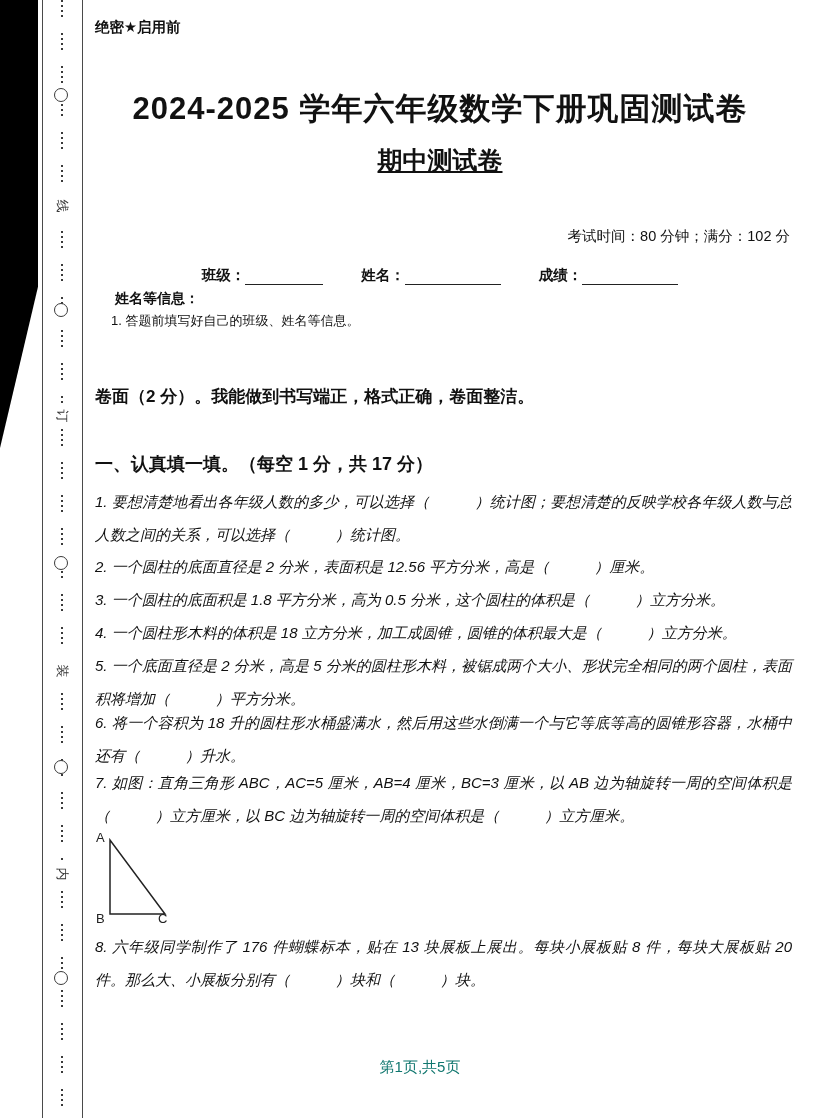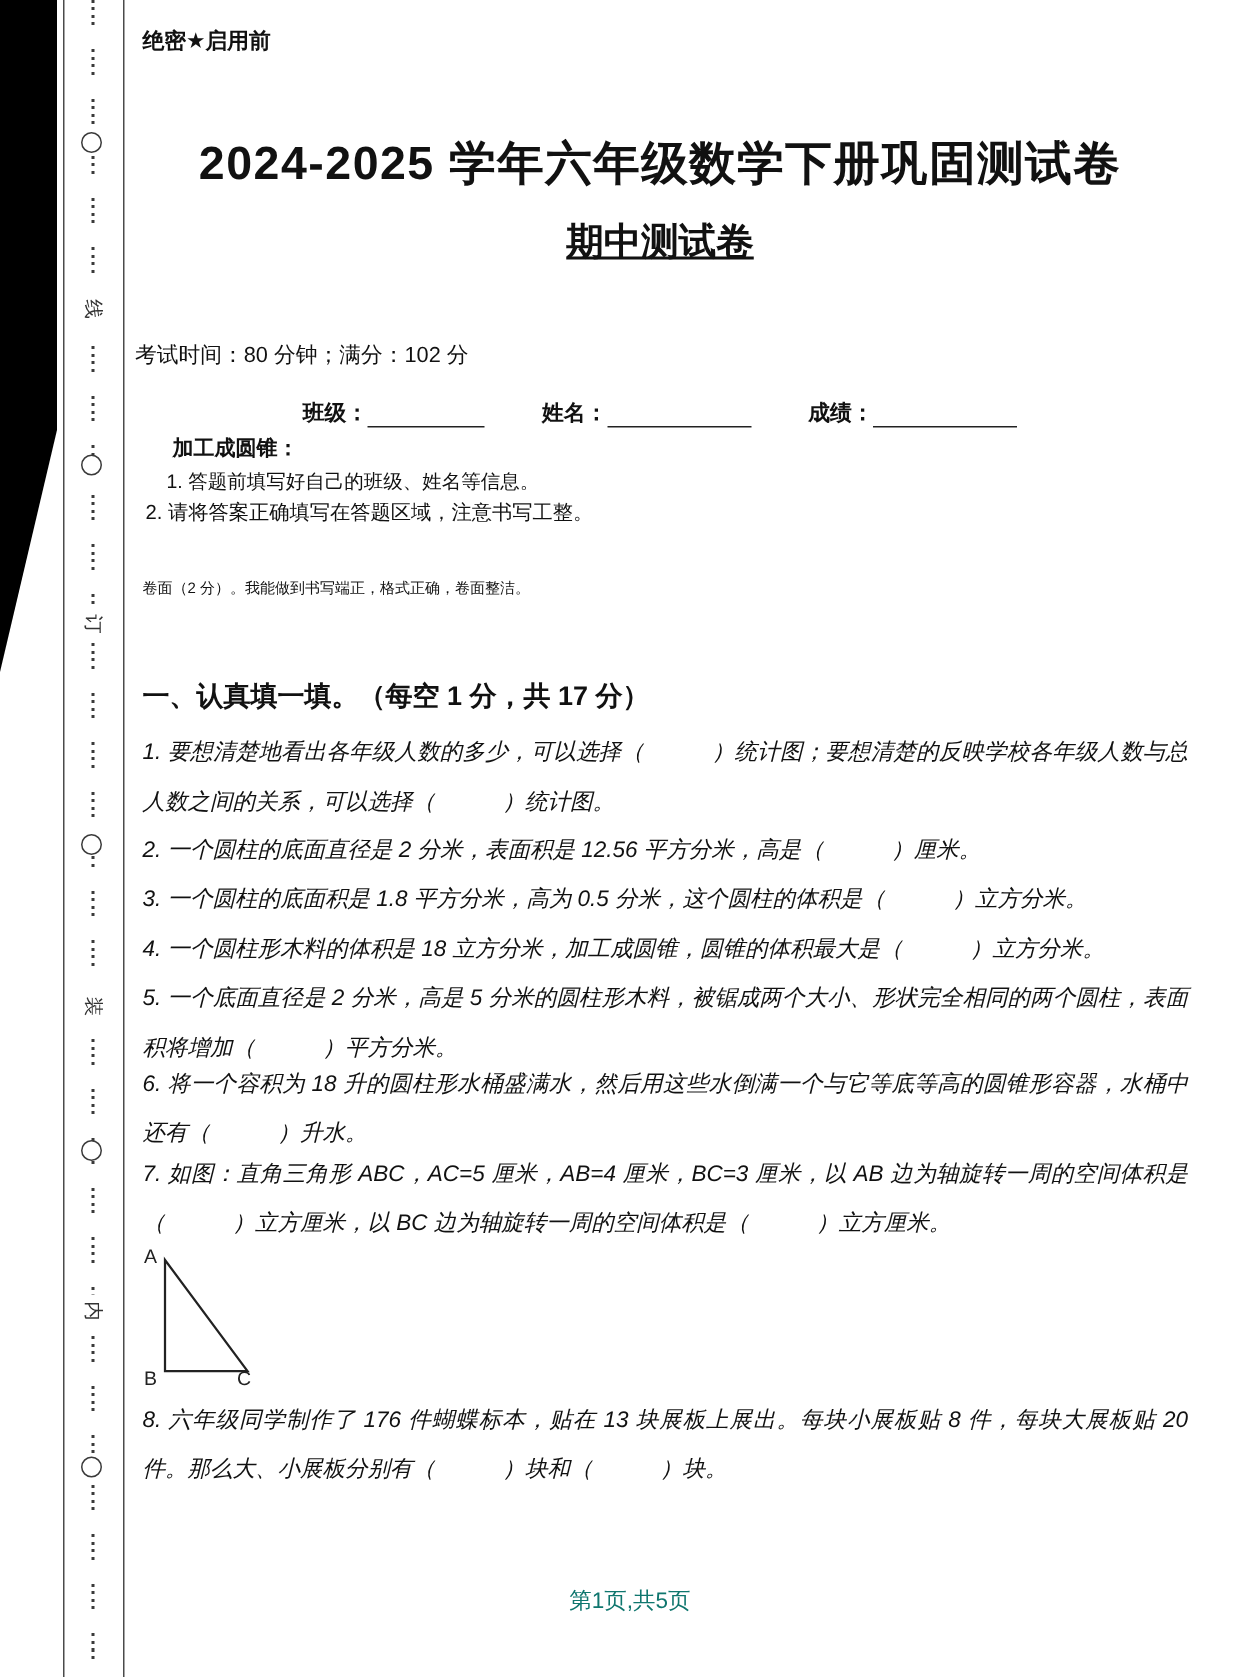--- a/index.html
+++ b/index.html
@@ -21,30 +21,30 @@
   .ring{position:absolute;left:54px;width:14px;height:14px;border:1.3px solid #3a3a3a;
     border-radius:50%;background:#fff;box-sizing:border-box;}
   .mchar{position:absolute;left:51px;width:22px;height:20px;background:#fff;color:#333;
     font-size:13px;text-align:center;line-height:20px;transform:rotate(90deg);}
 
   
   .abs{position:absolute;}
   .banner{left:95px;top:18px;font-size:14.5px;font-weight:bold;}
   .title{left:90px;top:88px;width:700px;text-align:center;font-size:31px;font-weight:900;letter-spacing:1px;}
   .subtitle{left:90px;top:144px;width:700px;text-align:center;font-size:25px;font-weight:900;text-decoration:underline;}
-  .exam-meta{left:90px;top:227px;width:700px;text-align:left;font-size:14.5px;}
+  .exam-meta{left:90px;top:227px;width:700px;text-align:right;font-size:14.5px;}
   .fields{left:90px;top:266px;width:700px;text-align:center;font-size:14.5px;font-weight:bold;}
   .fields .blank{display:inline-block;border-bottom:1.6px solid #222;height:15px;vertical-align:bottom;}
   .blank.w1{width:78px;margin-right:38px;}
   .blank.w2{width:96px;margin-right:38px;}
   .blank.w3{width:96px;}
   .notice-head{left:115px;top:290px;font-size:14px;font-weight:bold;}
   .notice-item1{left:111px;top:312px;font-size:13px;}
   .notice-item2{left:97px;top:333px;font-size:13.5px;}
-  .neatness{left:95px;top:385px;font-size:10px;font-weight:normal;}
+  .neatness{left:95px;top:385px;font-size:17px;font-weight:bold;}
   .section-head{left:95px;top:452px;font-size:18px;font-weight:bold;}
   .q{position:absolute;left:95px;width:697px;margin:0;font-size:15px;line-height:33px;
      text-align:justify;text-justify:inter-ideograph;font-style:italic;}
   .figure{left:88px;top:826px;}
   .footer{left:90px;top:1058px;width:660px;text-align:center;font-size:15px;color:#0f766e;}
 </style>
 </head>
 <body>
 
 <div id="page">
@@ -68,23 +68,22 @@
 
   <div class="abs banner">绝密★启用前</div>
   <div class="abs title">2024-2025 学年六年级数学下册巩固测试卷</div>
   <div class="abs subtitle">期中测试卷</div>
   <div class="abs exam-meta">考试时间：80 分钟；满分：102 分</div>
 
   <div class="abs fields">
     <span>班级：</span><span class="blank w1"></span><span>姓名：</span><span class="blank w2"></span><span>成绩：</span><span class="blank w3"></span>
   </div>
 
-  <div class="abs notice-head">加工成圆锥：</div>
+  <div class="abs notice-head">姓名等信息：</div>
   <div class="abs notice-item1">1. 答题前填写好自己的班级、姓名等信息。</div>
-  <div class="abs notice-item2">2. 请将答案正确填写在答题区域，注意书写工整。</div>
 
   <div class="abs neatness">卷面（2 分）。我能做到书写端正，格式正确，卷面整洁。</div>
 
   <div class="abs section-head">一、认真填一填。（每空 1 分，共 17 分）</div>
 
   <p class="q" style="top:485px">1. 要想清楚地看出各年级人数的多少，可以选择（　　　）统计图；要想清楚的反映学校各年级人数与总人数之间的关系，可以选择（　　　）统计图。</p>
   <p class="q" style="top:550px">2. 一个圆柱的底面直径是 2 分米，表面积是 12.56 平方分米，高是（　　　）厘米。</p>
   <p class="q" style="top:583px">3. 一个圆柱的底面积是 1.8 平方分米，高为 0.5 分米，这个圆柱的体积是（　　　）立方分米。</p>
   <p class="q" style="top:616px">4. 一个圆柱形木料的体积是 18 立方分米，加工成圆锥，圆锥的体积最大是（　　　）立方分米。</p>
   <p class="q" style="top:649px">5. 一个底面直径是 2 分米，高是 5 分米的圆柱形木料，被锯成两个大小、形状完全相同的两个圆柱，表面积将增加（　　　）平方分米。</p>

